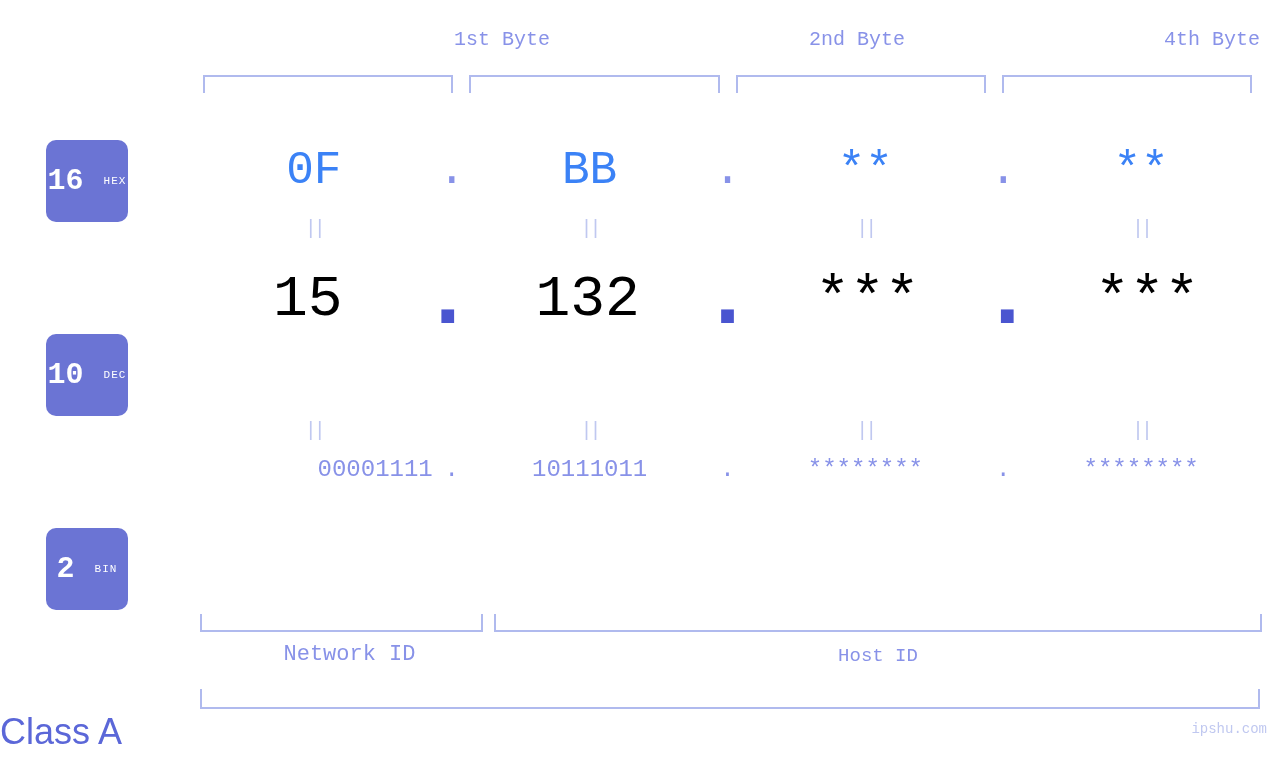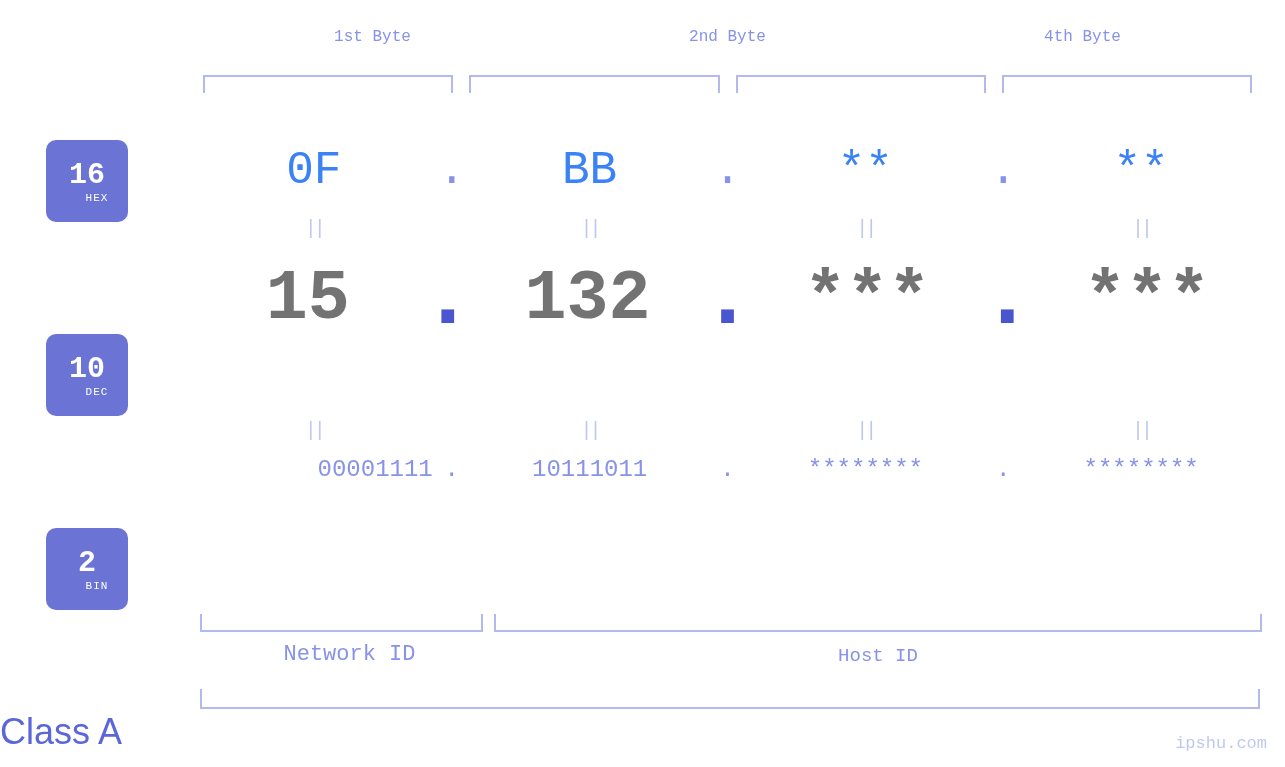--- a/index.html
+++ b/index.html
@@ -25,23 +25,23 @@
     
     .col-headers {
       display: flex;
       position: absolute;
       top: 28px;
       left: 195px;
       width: 1065px;
     }
     .col-header {
       flex: 1;
-      text-align: center;
-      color: #8892e8;
-      font-size: 16px;
+      text-align: right;
+      color: #8892e8;
+      font-size: 20px;
       font-family: 'Courier New', Courier, monospace;
       font-weight: normal;
     }
 
     
     .top-brackets {
       position: absolute;
       top: 75px;
       left: 195px;
       width: 1065px;
@@ -64,21 +64,21 @@
       display: flex;
       flex-direction: column;
       gap: 112px;
     }
     .badge {
       width: 82px;
       height: 82px;
       background: #6b74d4;
       border-radius: 10px;
       display: flex;
-      flex-direction: column;
+      flex-direction: row;
       align-items: center;
       justify-content: center;
       color: #fff;
     }
     .badge-number {
       font-size: 30px;
       font-weight: bold;
       line-height: 1.1;
     }
     .badge-label {
@@ -104,24 +104,24 @@
       color: #3b82f6;
       font-family: 'Courier New', Courier, monospace;
     }
     .hex-dot {
       font-size: 46px;
       color: #8892e8;
     }
 
     
     .dec-val {
-      font-size: 70px;
-      color: #737373;
-      font-family: 'Courier New', Courier, monospace;
-      font-weight: bold;
+      font-size: 58px;
+      color: #000000;
+      font-family: 'Courier New', Courier, monospace;
+      font-weight: normal;
     }
     .dec-dot {
       font-size: 90px;
       color: #4a55d0;
       font-weight: bold;
     }
 
     
     .bin-val {
       font-size: 24px;
@@ -129,24 +129,24 @@
       font-family: 'Courier New', Courier, monospace;
     }
     .bin-dot {
       font-size: 24px;
       color: #8892e8;
     }
 
     
     .watermark {
       position: absolute;
-      bottom: 14px;
+      bottom: 30px;
       right: 18px;
       color: #c0c8f0;
-      font-size: 17px;
+      font-size: 14px;
       font-family: 'Courier New', Courier, monospace;
     }
     .eq-cell {
       flex: 1;
       text-align: center;
       color: #c0c8f0;
       font-size: 22px;
       line-height: 1;
     }
     .eq-dot {

